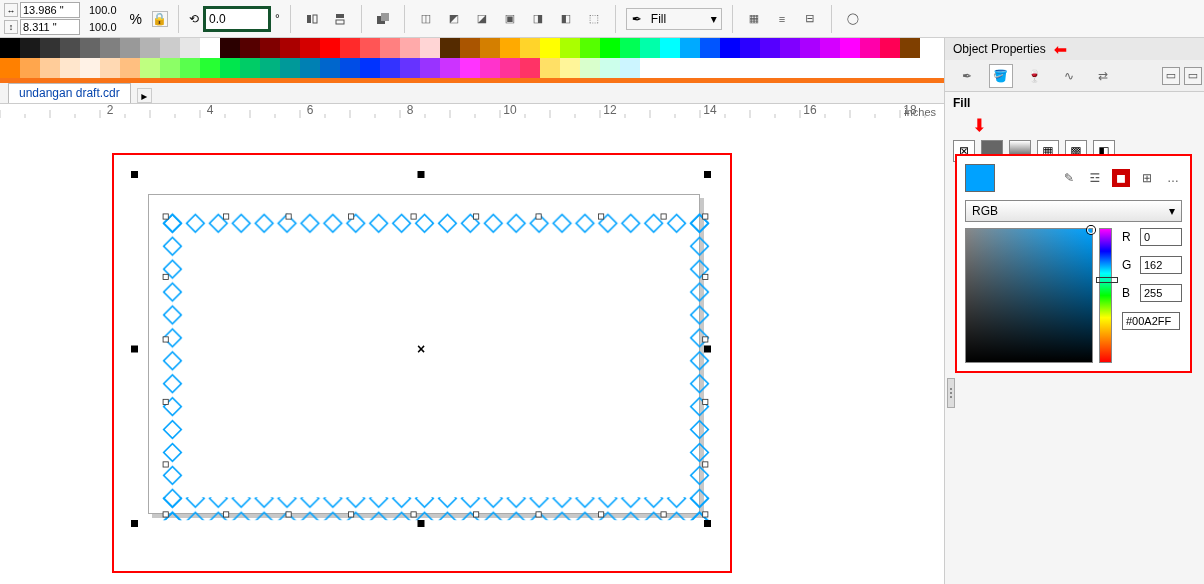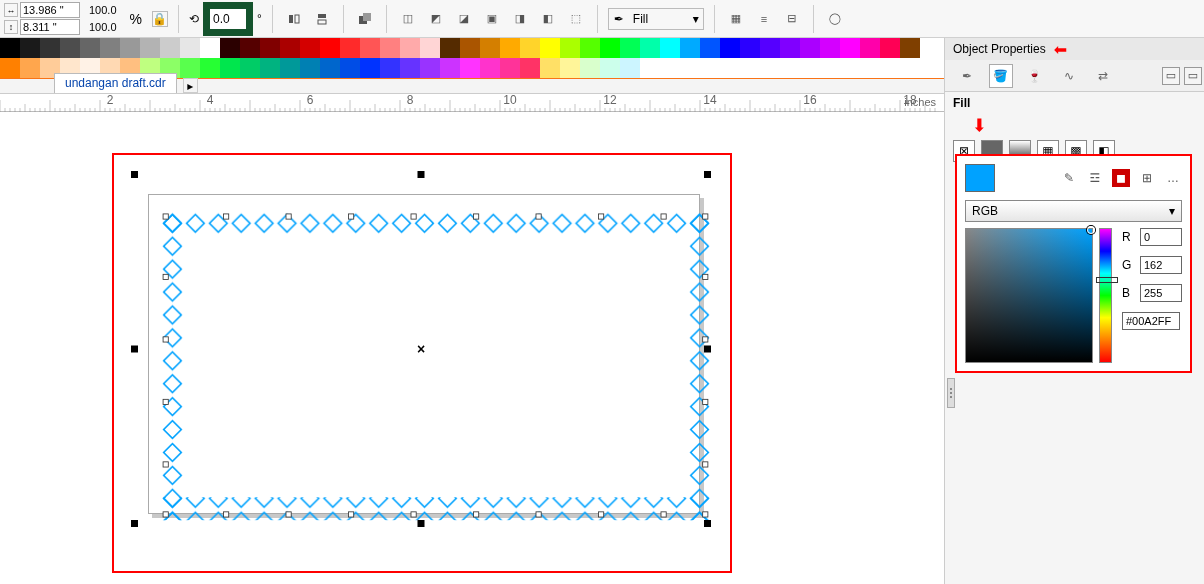--- a/index.html
+++ b/index.html
@@ -12,33 +12,33 @@
 .dim-label { width: 14px; height: 14px; border: 1px solid #bbb; display: flex; align-items: center; justify-content: center; font-size: 9px; }
 .dim-input { width: 60px; height: 16px; border: 1px solid #aaa; padding: 0 2px; font-size: 11px; }
 .pct-col { display: flex; flex-direction: column; gap: 1px; }
 .pct-val { height: 16px; line-height: 16px; font-size: 11px; padding: 0 3px; }
 .pct-sign { font-size: 14px; padding: 0 4px; }
 .lock { width: 16px; height: 16px; border: 1px solid #bbb; display:flex;align-items:center;justify-content:center; }
 .sep { width: 1px; height: 28px; background: #ccc; margin: 0 4px; }
 .tb-btn { width: 22px; height: 22px; display: inline-flex; align-items: center; justify-content: center; border: 1px solid #ccc; background:#f5f5f5; color:#555; font-size: 11px; }
 .tb-btn.naked { border: none; background: transparent; }
 .angle { display: flex; align-items: center; gap: 4px; }
-.angle-input { width: 50px; height: 18px; border: 7px solid #14532d; padding: 10px 3px; }
+.angle-input { width: 68px; height: 18px; border: 3px solid #14532d; padding: 10px 3px; }
 .outline-drop { display:flex; align-items:center; height:22px; border:1px solid #bbb; }
 .outline-drop .ico { width: 20px; display:flex;align-items:center;justify-content:center;}
 .outline-drop .val { width: 60px; padding: 0 4px; }
 .outline-drop .car { width: 14px; text-align:center; }
 
 
 .palette { height: 20px; display:flex; }
 .palette-row2 { height: 20px; display:flex; }
 .sw { width: 20px; height: 20px; flex: none; }
 
 
-.tabbar { height: 16px; background:#f4f4f4; border-top:1px solid #f97316; border-bottom:1px solid #ccc; display:flex; align-items:flex-end;padding-left:46px; }
+.tabbar { height: 26px; background:#f4f4f4; border-top:5px solid #f97316; border-bottom:1px solid #ccc; display:flex; align-items:flex-end; }
 .tab { height: 20px; background:#fff; border:1px solid #bbb; border-bottom: none; padding: 2px 10px; margin-left: 8px; font-size: 12px; color:#0645ad; }
 .tab-close { width: 15px; height: 15px; border:1px solid #ccc; margin-left: 6px; display:flex;align-items:center;justify-content:center;}
 
 
 .ruler-h { height: 18px; background:#fff; border-bottom:1px solid #bbb; position: relative; }
 .ruler-h .units { position:absolute; right: 268px; top: 2px; font-size: 11px; color:#666; }
 .ruler-h svg { position:absolute; left:0; top:0; }
 
 
 .canvas-area { position: absolute; left: 0; top: 118px; right: 260px; bottom: 0; background:#fff; }

